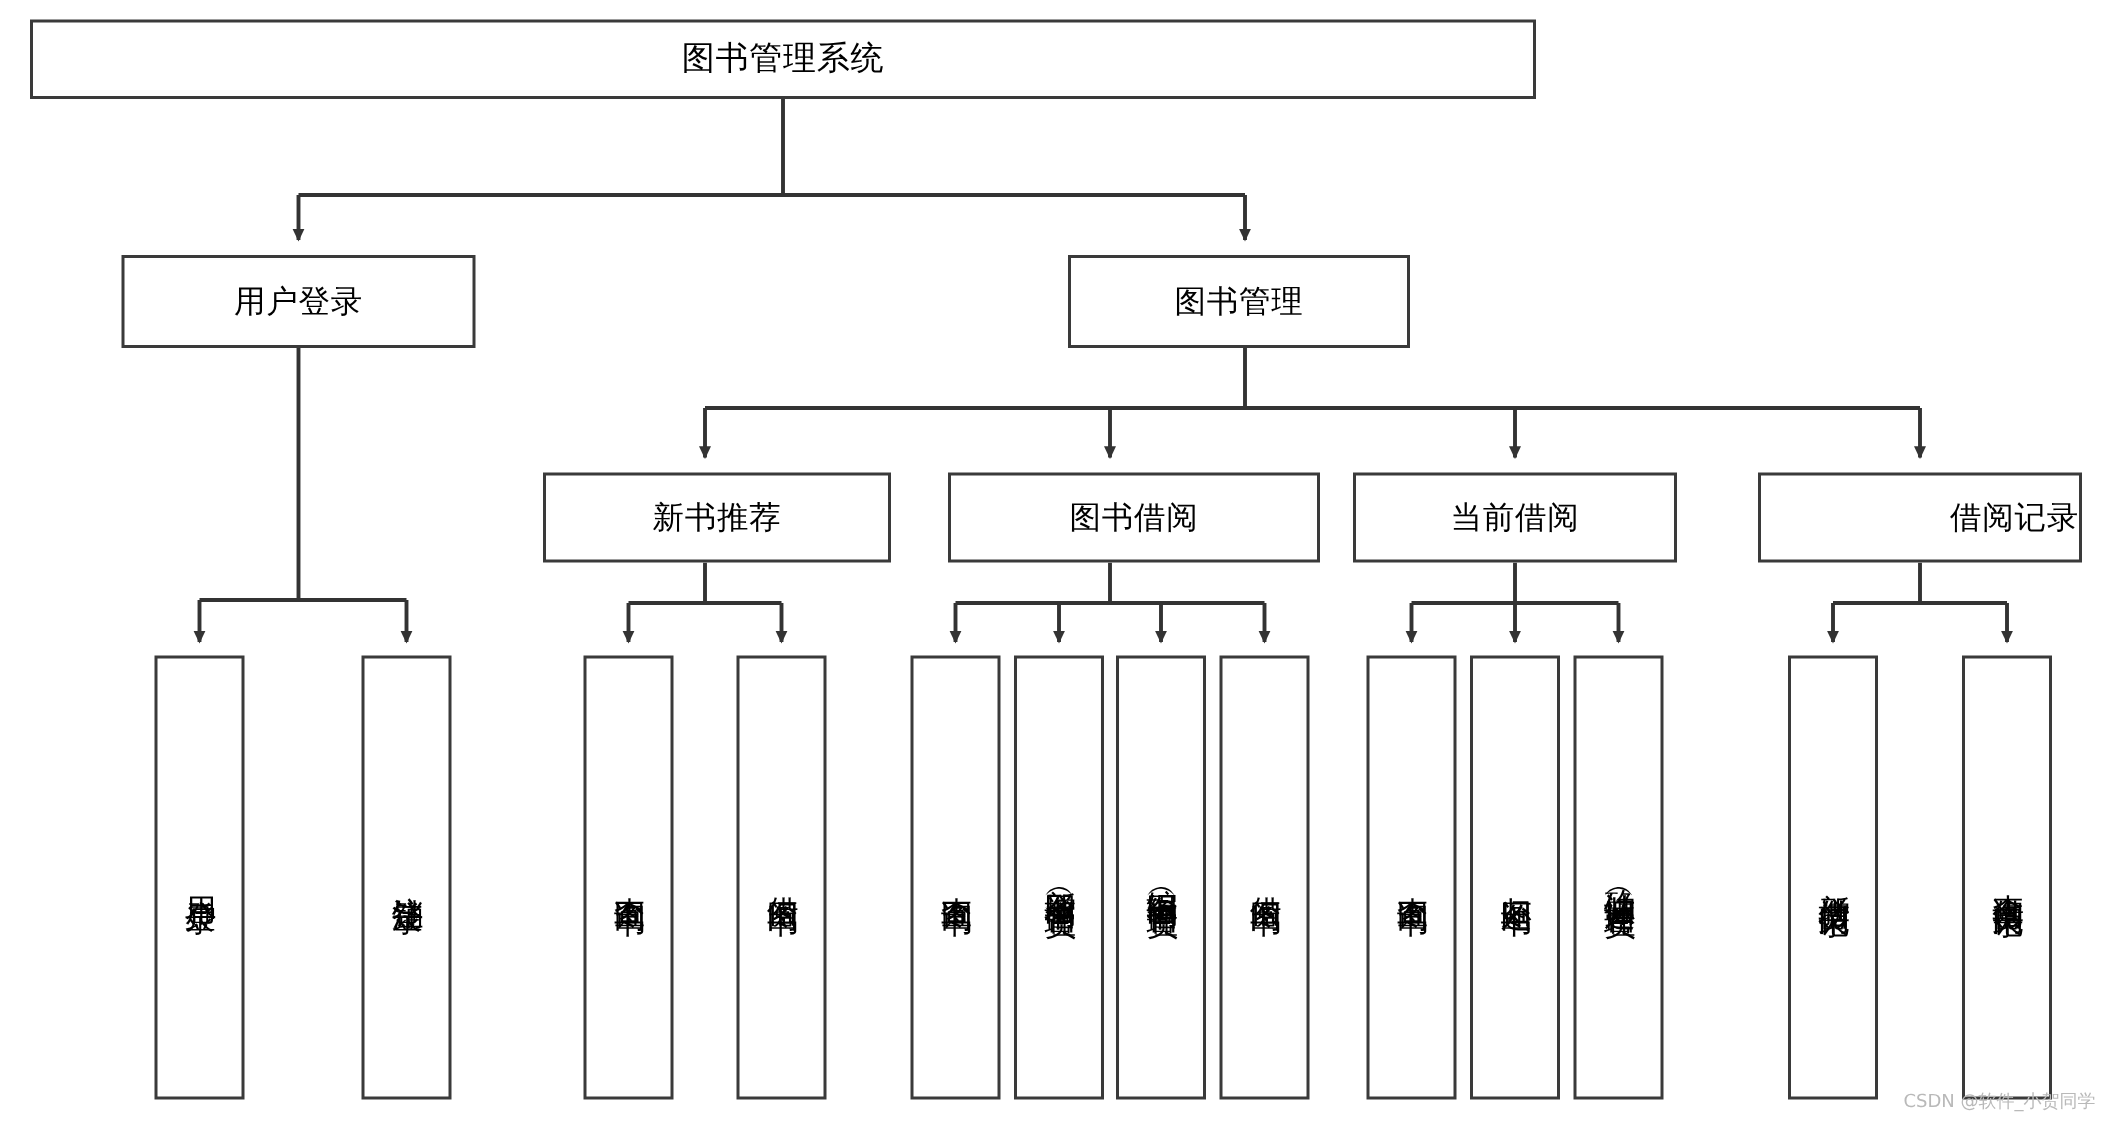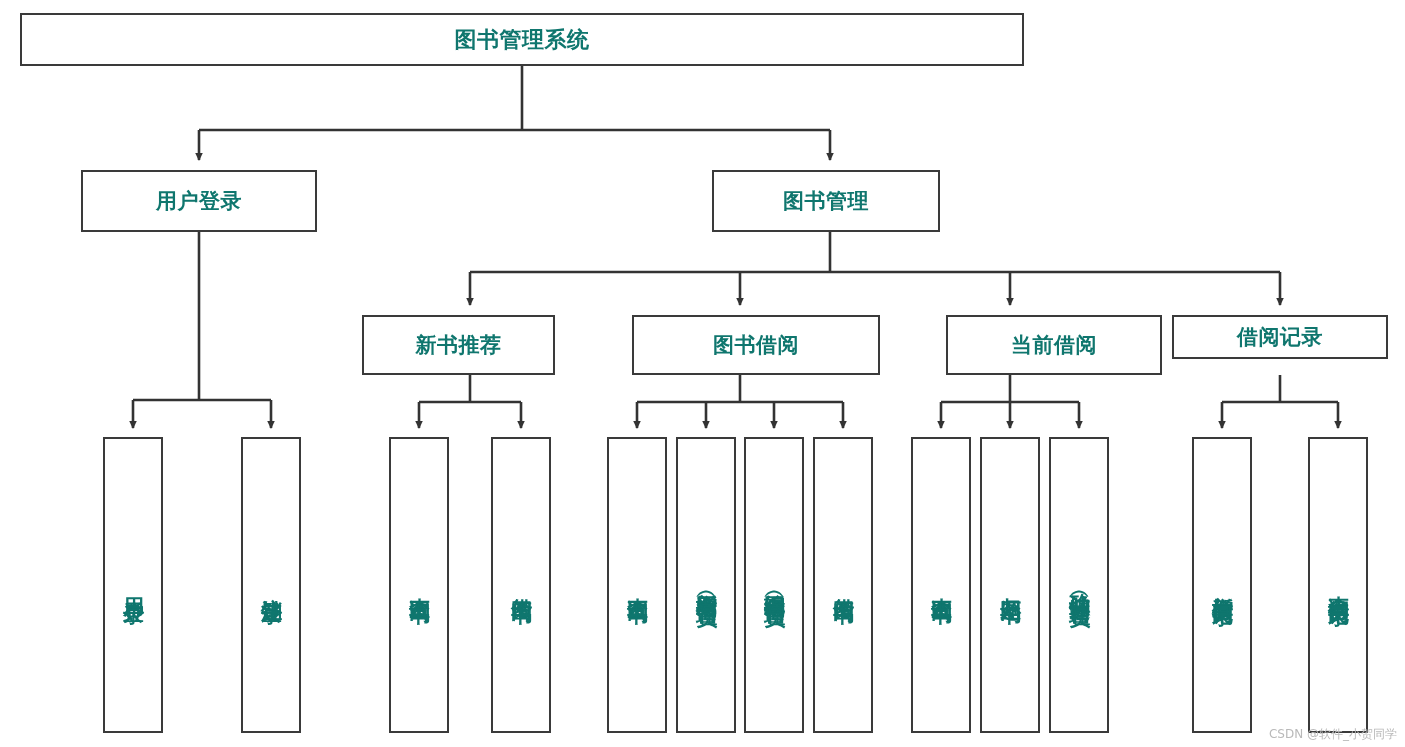--- a/index.html
+++ b/index.html
@@ -26,22 +26,21 @@
     pointer-events: none;
   }
   .node {
     position: absolute;
     box-sizing: border-box;
     background: #ffffff;
     border: 2.5px solid #3a3a3a;
     display: flex;
     align-items: center;
     justify-content: center;
-    color: #0f766e;
-    font-weight: bold;
+    color: #000000;
   }
   .node-label {
     display: block;
     text-align: center;
     line-height: 1.18;
     letter-spacing: 0.5px;
   }
   .node.horizontal .node-label {
     font-size: 21px;
   }
@@ -130,30 +129,30 @@
     <span class="node-label">图书管理系统</span>
   </div>
 
   <div class="node horizontal" style="left:81px; top:170px; width:236px; height:62px;">
     <span class="node-label">用户登录</span>
   </div>
   <div class="node horizontal" style="left:712px; top:170px; width:228px; height:62px;">
     <span class="node-label">图书管理</span>
   </div>
 
-  <div class="node horizontal" style="left:362px; top:315px; width:193px; height:60px;">
+  <div class="node horizontal" style="left:362px; top:315px; width:232px; height:60px;">
     <span class="node-label">新书推荐</span>
   </div>
   <div class="node horizontal" style="left:632px; top:315px; width:248px; height:60px;">
     <span class="node-label">图书借阅</span>
   </div>
-  <div class="node horizontal" style="left:902px; top:315px; width:216px; height:60px;margin-left:44px;">
+  <div class="node horizontal" style="left:902px; top:315px; width:216px; height:60px;">
     <span class="node-label">当前借阅</span>
   </div>
-  <div class="node horizontal" style="left:1172px; top:315px; width:216px; height:44px;">
+  <div class="node horizontal" style="left:1172px; top:315px; width:216px; height:60px;justify-content:flex-end;">
     <span class="node-label">借阅记录</span>
   </div>
 
   <div class="node vertical" style="left:103px; top:437px; width:60px; height:296px;">
     <span class="node-label">用户登录</span>
   </div>
   <div class="node vertical" style="left:241px; top:437px; width:60px; height:296px;">
     <span class="node-label">注销登录</span>
   </div>
 

